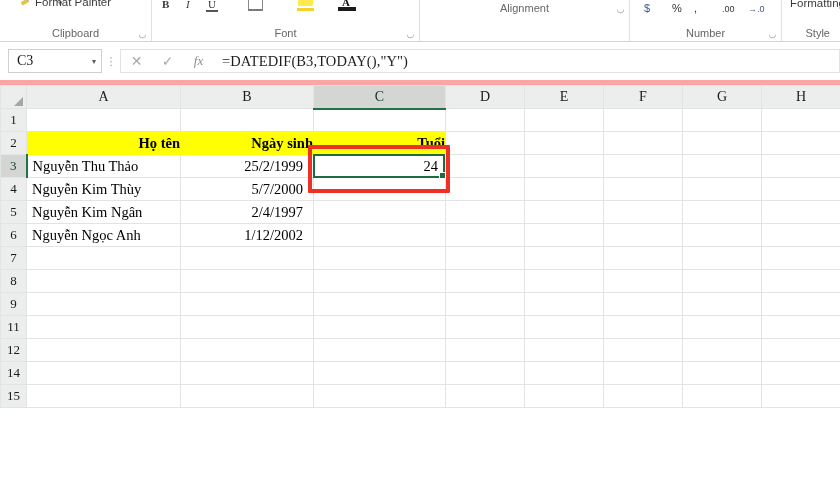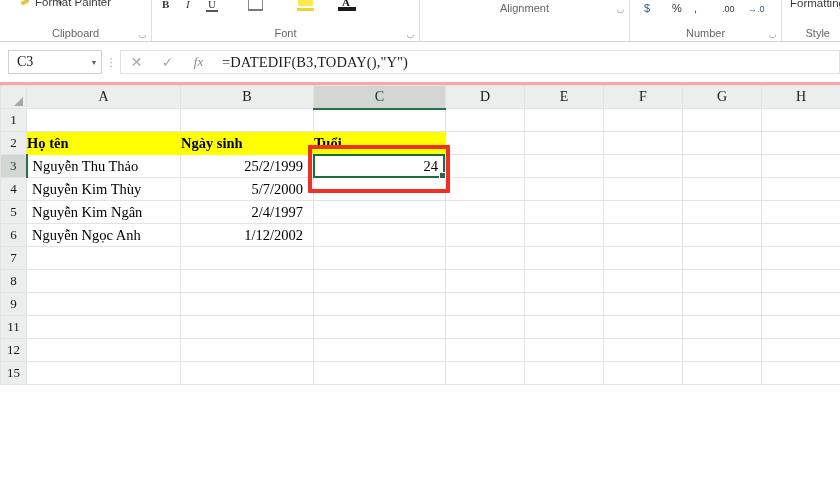--- a/index.html
+++ b/index.html
@@ -197,21 +197,21 @@
     font-size: 11.5px;
     color: #3b3b3b;
     white-space: nowrap;
   }
   .styles-row .cf { margin-right: 14px; }
 
   
   .formula-bar {
     height: 43px;
     background: #ffffff;
-    border-bottom: 3px solid #fca5a5;
+    border-bottom: 5px solid #fca5a5;
     display: flex;
     align-items: center;
     padding: 0 0 0 8px;
     box-sizing: border-box;
   }
   .name-box {
     width: 94px;
     height: 24px;
     border: 1px solid #d0d0d0;
     background: #ffffff;
@@ -352,21 +352,21 @@
     font-family: "Liberation Serif", serif;
     font-size: 14.5px;
     color: #000000;
     padding: 0 4px;
     white-space: nowrap;
     overflow: hidden;
   }
   td.cell.yellow {
     background: #ffff00;
     font-weight: bold;
-    text-align: left;
+    text-align: right;
     border-color: #ffff00;
   }
   td.cell.rname { text-align: left; padding-left: 5px; }
   td.cell.rdate { text-align: right; padding-right: 10px; }
   td.cell.rnum  { text-align: right; padding-right: 7px; }
 
   
   .cell-selection {
     position: absolute;
     border: 2px solid #1e6b41;
@@ -629,20 +629,31 @@
       <td class="cell"></td>
           <td class="cell"></td>
           <td class="cell"></td>
           <td class="cell"></td>
           <td class="cell"></td>
           <td class="cell"></td>
           <td class="cell"></td>
           <td class="cell"></td>
     </tr>
     <tr>
+      <td class="rowhead">14</td>
+      <td class="cell"></td>
+          <td class="cell"></td>
+          <td class="cell"></td>
+          <td class="cell"></td>
+          <td class="cell"></td>
+          <td class="cell"></td>
+          <td class="cell"></td>
+          <td class="cell"></td>
+    </tr>
+    <tr>
       <td class="rowhead">15</td>
       <td class="cell"></td>
           <td class="cell"></td>
           <td class="cell"></td>
           <td class="cell"></td>
           <td class="cell"></td>
           <td class="cell"></td>
           <td class="cell"></td>
           <td class="cell"></td>
     </tr>

